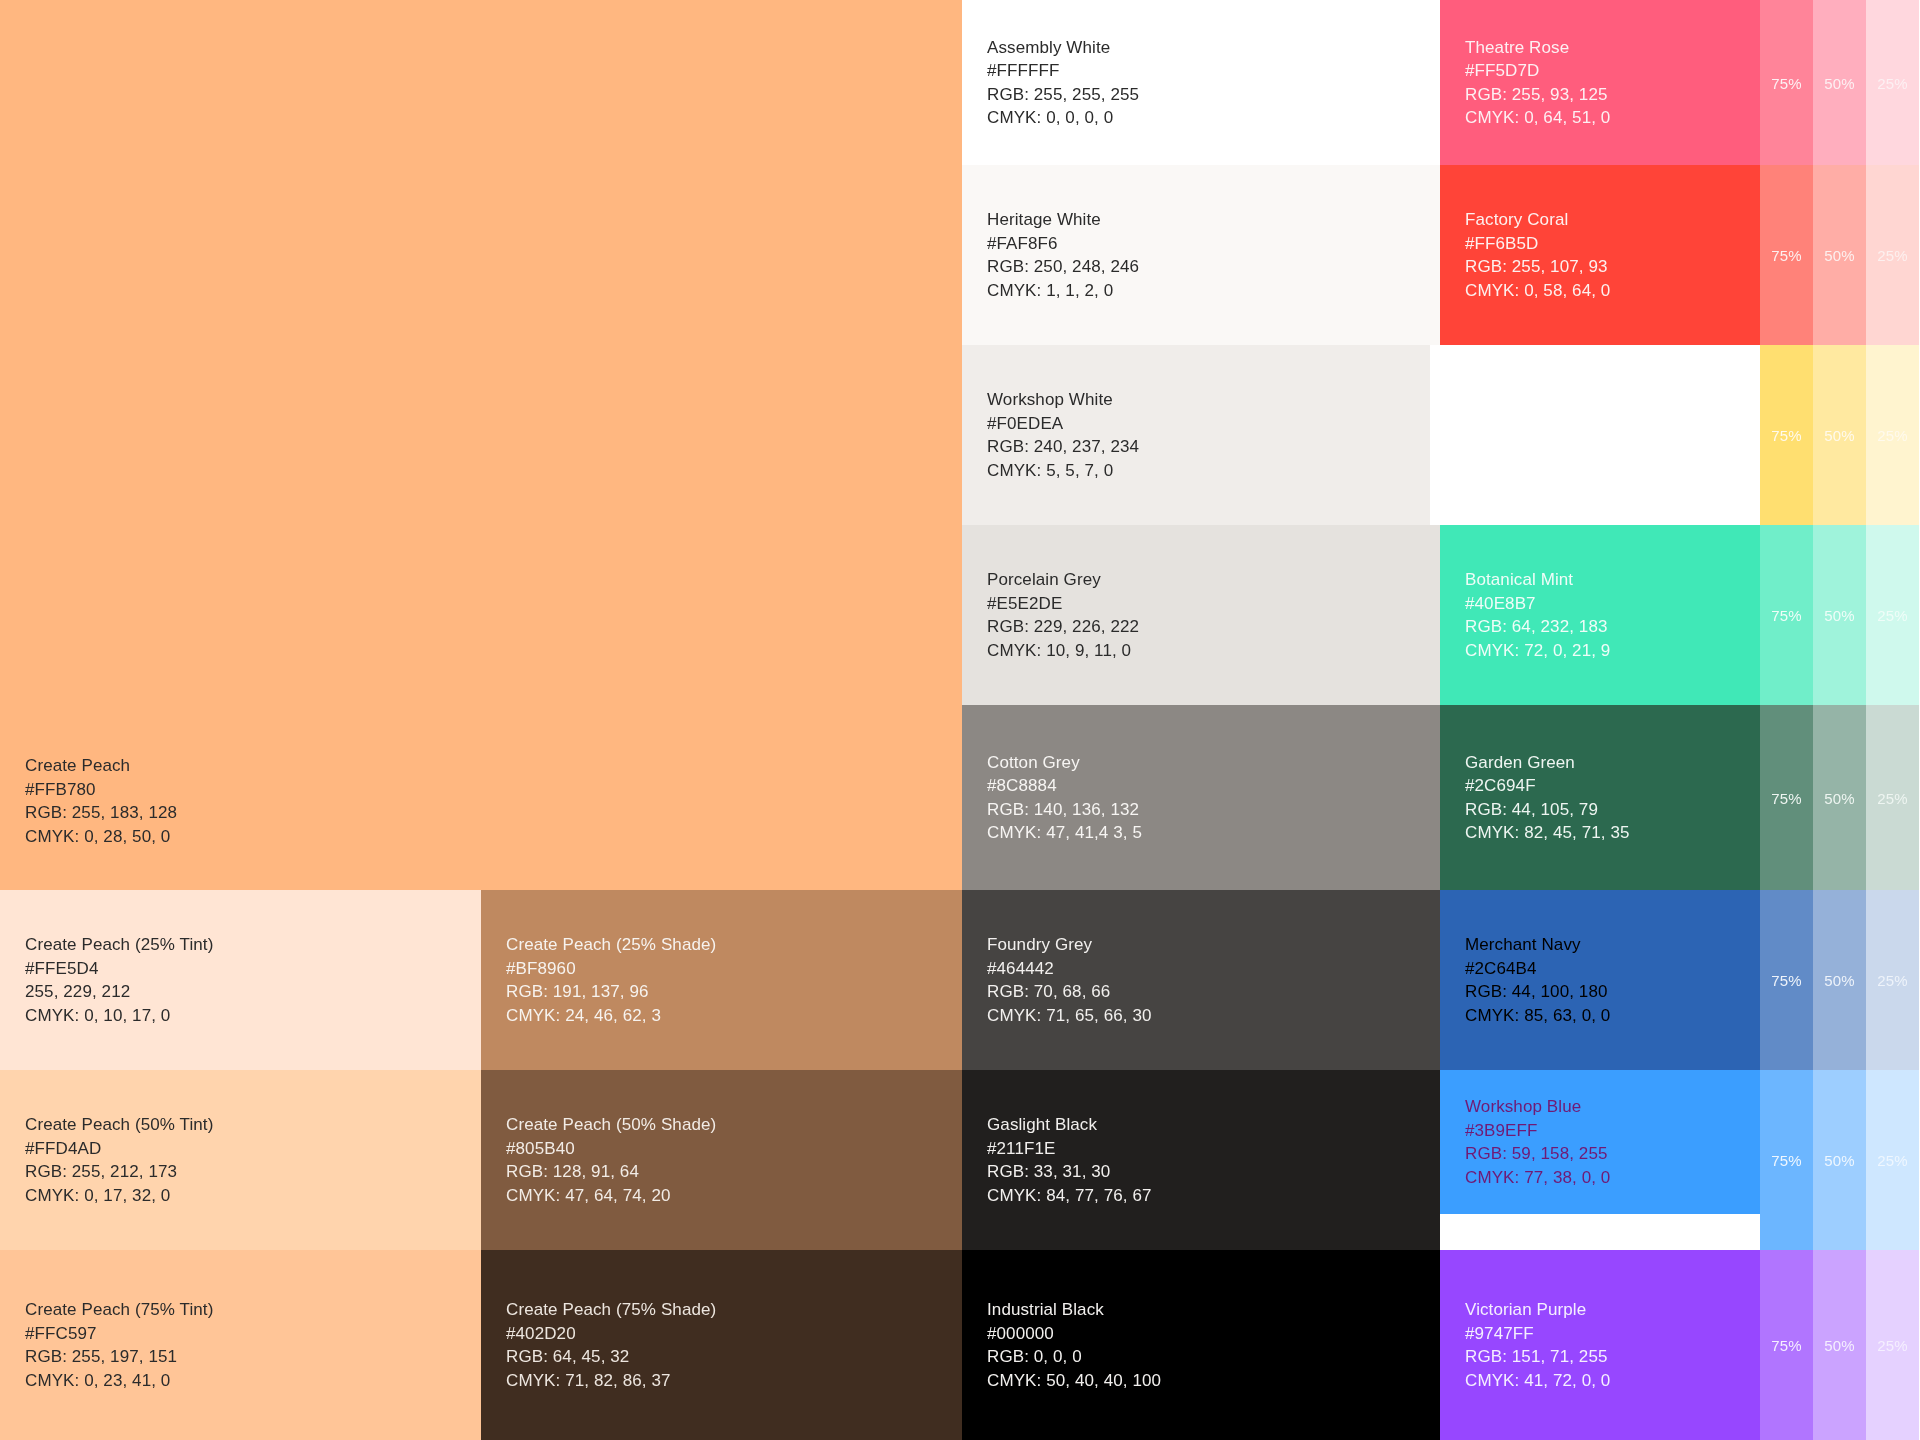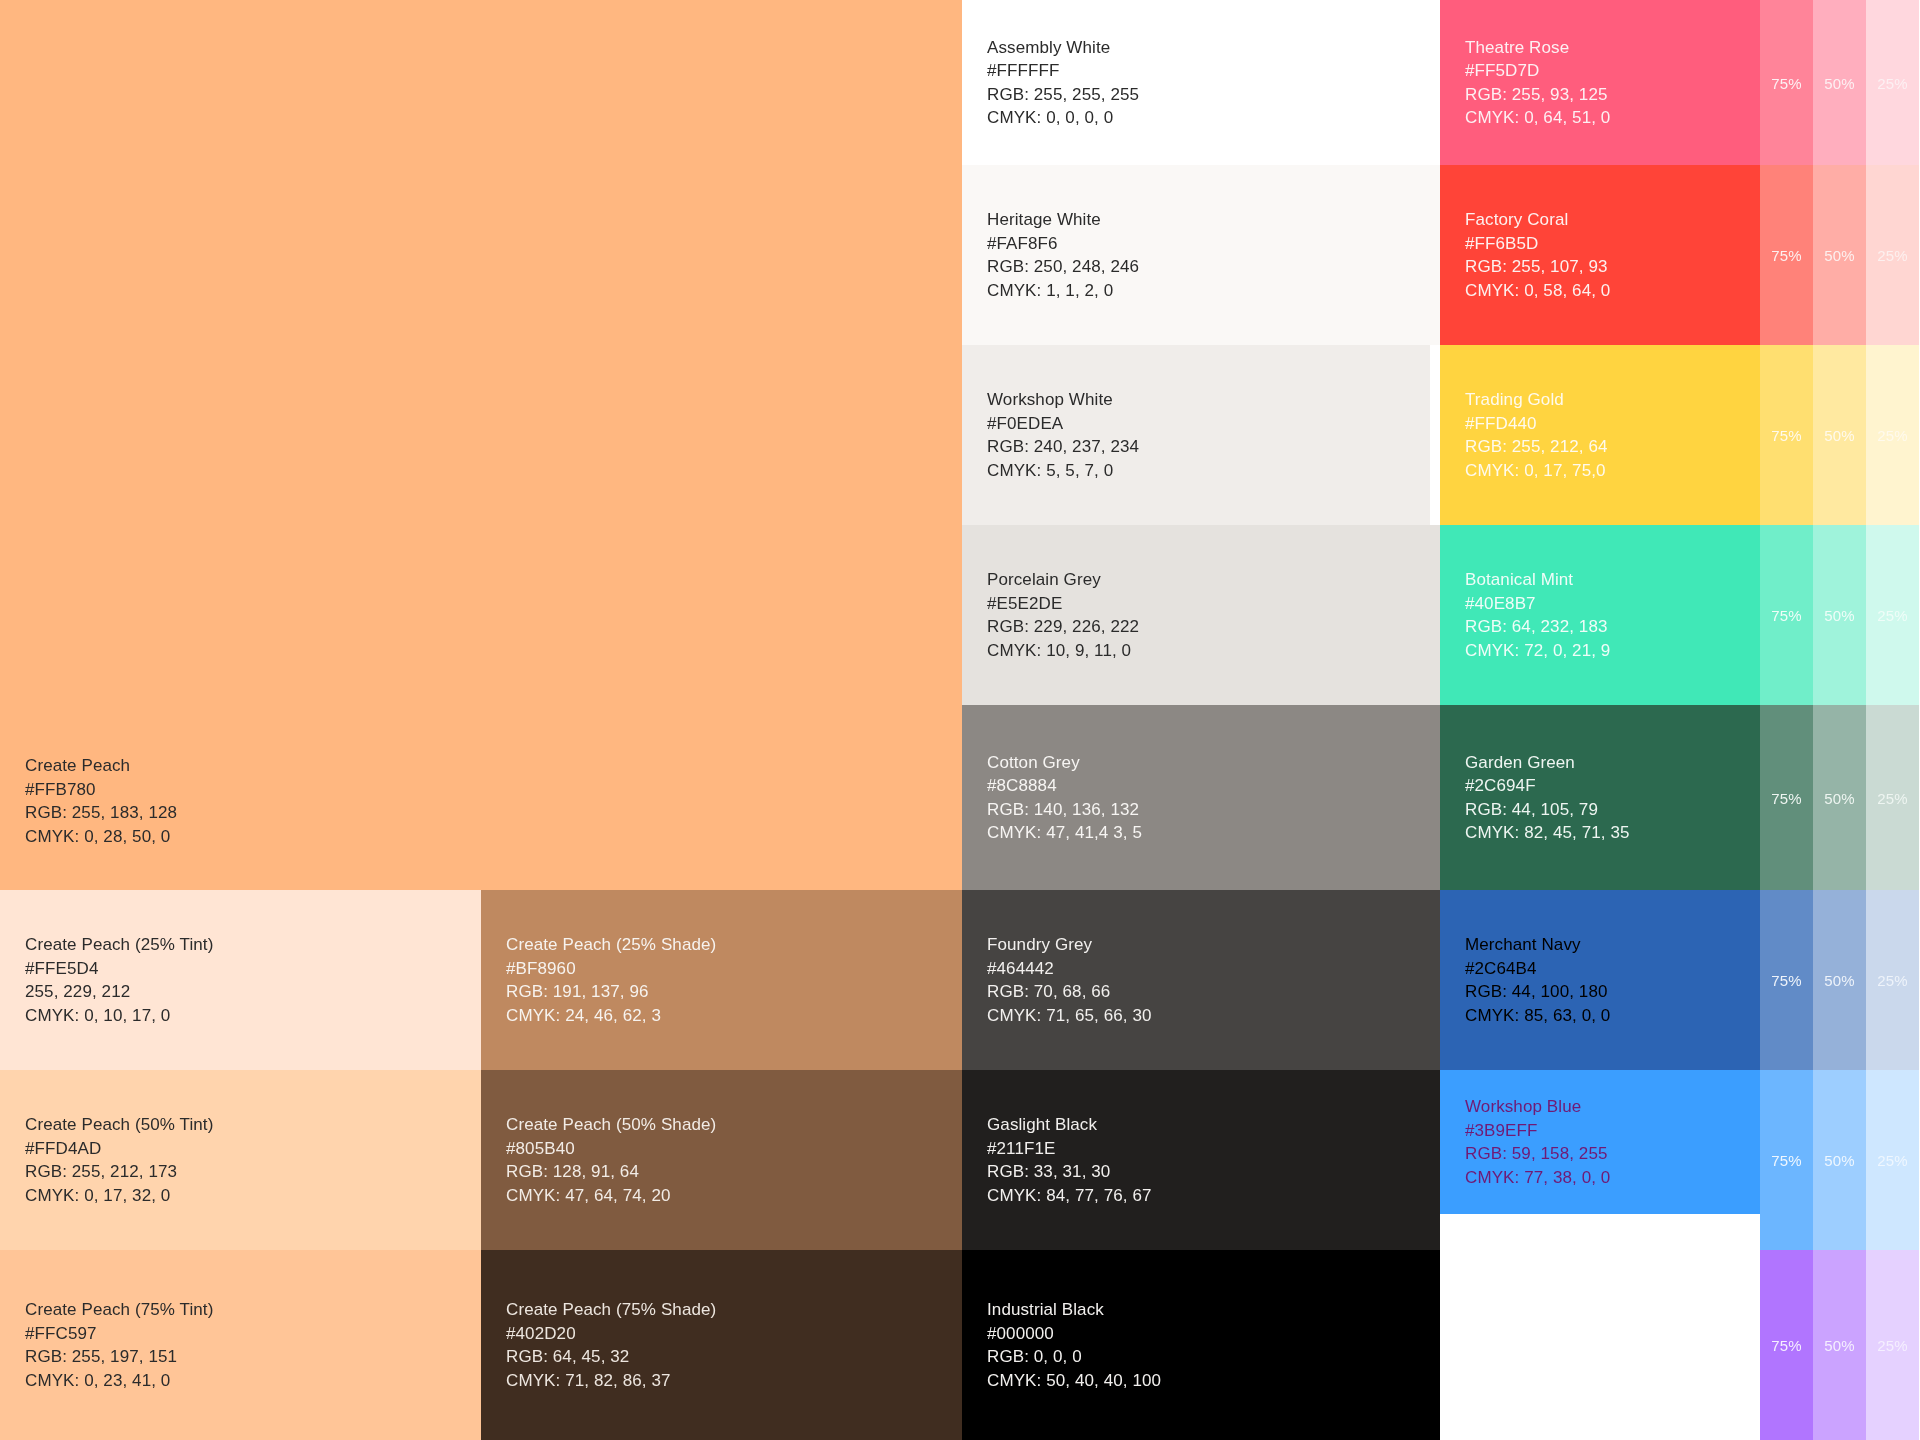--- a/index.html
+++ b/index.html
@@ -204,28 +204,20 @@
     </div>
     <div class="tint" style="left: 1760px; top: 165px; width: 53px; height: 180px; background: rgb(255, 130, 121);">
       <span class="pct" style="color: rgb(253, 240, 239);">75%</span>
     </div>
     <div class="tint" style="left: 1813px; top: 165px; width: 53px; height: 180px; background: rgb(255, 173, 166);">
       <span class="pct" style="color: rgb(253, 240, 239);">50%</span>
     </div>
     <div class="tint" style="left: 1866px; top: 165px; width: 53px; height: 180px; background: rgb(255, 214, 210);">
       <span class="pct" style="color: rgb(253, 240, 239);">25%</span>
     </div>
-    <div class="swatch" style="left: 1440px; top: 345px; width: 320px; height: 180px; background: rgb(255, 212, 64); color: rgb(255, 250, 237);">
-      <div class="info mid">
-        <div class="name">Trading Gold</div>
-        <div class="hex">#FFD440</div>
-        <div class="rgb">RGB: 255, 212, 64</div>
-        <div class="cmyk">CMYK: 0, 17, 75,0</div>
-      </div>
-    </div>
     <div class="tint" style="left: 1760px; top: 345px; width: 53px; height: 180px; background: rgb(255, 223, 112);">
       <span class="pct" style="color: rgb(255, 250, 237);">75%</span>
     </div>
     <div class="tint" style="left: 1813px; top: 345px; width: 53px; height: 180px; background: rgb(255, 233, 160);">
       <span class="pct" style="color: rgb(255, 250, 237);">50%</span>
     </div>
     <div class="tint" style="left: 1866px; top: 345px; width: 53px; height: 180px; background: rgb(255, 244, 207);">
       <span class="pct" style="color: rgb(255, 250, 237);">25%</span>
     </div>
     <div class="swatch" style="left: 1440px; top: 525px; width: 320px; height: 180px; background: rgb(64, 232, 183); color: rgb(239, 253, 248);">
@@ -289,20 +281,28 @@
     </div>
     <div class="tint" style="left: 1760px; top: 1070px; width: 53px; height: 180px; background: rgb(108, 182, 255);">
       <span class="pct" style="color: rgb(239, 247, 255);">75%</span>
     </div>
     <div class="tint" style="left: 1813px; top: 1070px; width: 53px; height: 180px; background: rgb(157, 206, 255);">
       <span class="pct" style="color: rgb(239, 247, 255);">50%</span>
     </div>
     <div class="tint" style="left: 1866px; top: 1070px; width: 53px; height: 180px; background: rgb(206, 231, 255);">
       <span class="pct" style="color: rgb(239, 247, 255);">25%</span>
     </div>
+    <div class="swatch" style="left: 1440px; top: 1250px; width: 320px; height: 190px; background: rgb(151, 71, 255); color: rgb(245, 239, 255);">
+      <div class="info mid">
+        <div class="name">Victorian Purple</div>
+        <div class="hex">#9747FF</div>
+        <div class="rgb">RGB: 151, 71, 255</div>
+        <div class="cmyk">CMYK: 41, 72, 0, 0</div>
+      </div>
+    </div>
     <div class="tint" style="left: 1760px; top: 1250px; width: 53px; height: 190px; background: rgb(177, 117, 255);">
       <span class="pct" style="color: rgb(245, 239, 255);">75%</span>
     </div>
     <div class="tint" style="left: 1813px; top: 1250px; width: 53px; height: 190px; background: rgb(203, 163, 255);">
       <span class="pct" style="color: rgb(245, 239, 255);">50%</span>
     </div>
     <div class="tint" style="left: 1866px; top: 1250px; width: 53px; height: 190px; background: rgb(229, 209, 255);">
       <span class="pct" style="color: rgb(245, 239, 255);">25%</span>
     </div>
   </div>

